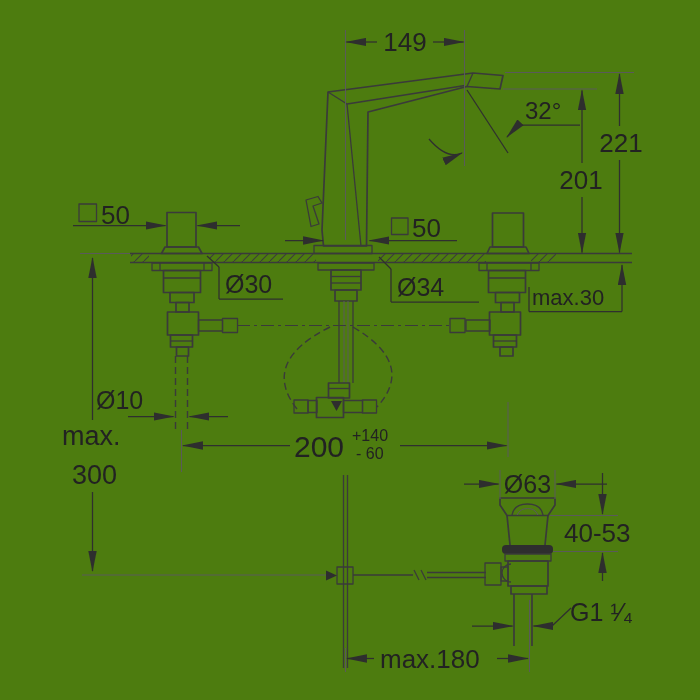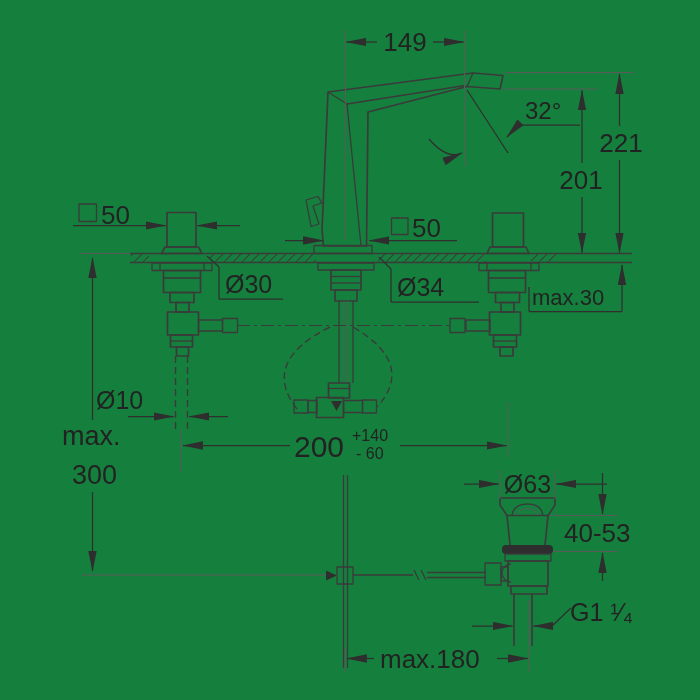--- a/index.html
+++ b/index.html
@@ -1,16 +1,16 @@
 <!DOCTYPE html>
 <html><head>
 <meta charset="utf-8">
 <style>
   html,body{margin:0;padding:0;background:#f3f3f3;}
-  .stage{width:700px;height:700px;background:#15803d;position:relative;margin:0 auto;}
+  .stage{width:700px;height:700px;background:#4d7c0f;position:relative;margin:0 auto;}
   svg{display:block;}
   text{font-family:"Liberation Sans","DejaVu Sans",sans-serif;fill:#222;}
   .obj{stroke:#3a3a3a;stroke-width:1.7;fill:none;stroke-linejoin:round;}
   .obj2{stroke:#3a3a3a;stroke-width:1.3;fill:none;stroke-linejoin:round;}
   .fill{fill:#2e2e2e;stroke:none;}
   .dim{stroke:#2f2f2f;stroke-width:1.25;fill:none;}
   .thin{stroke:#5a5a5a;stroke-width:1;fill:none;}
   .dash{stroke:#3a3a3a;stroke-width:1.4;fill:none;stroke-dasharray:7 4;}
   .cline{stroke:#3a3a3a;stroke-width:1.1;fill:none;stroke-dasharray:13 4 3 4;}
   .t30{font-size:30px;} .t27{font-size:27px;} .t26{font-size:26px;}

